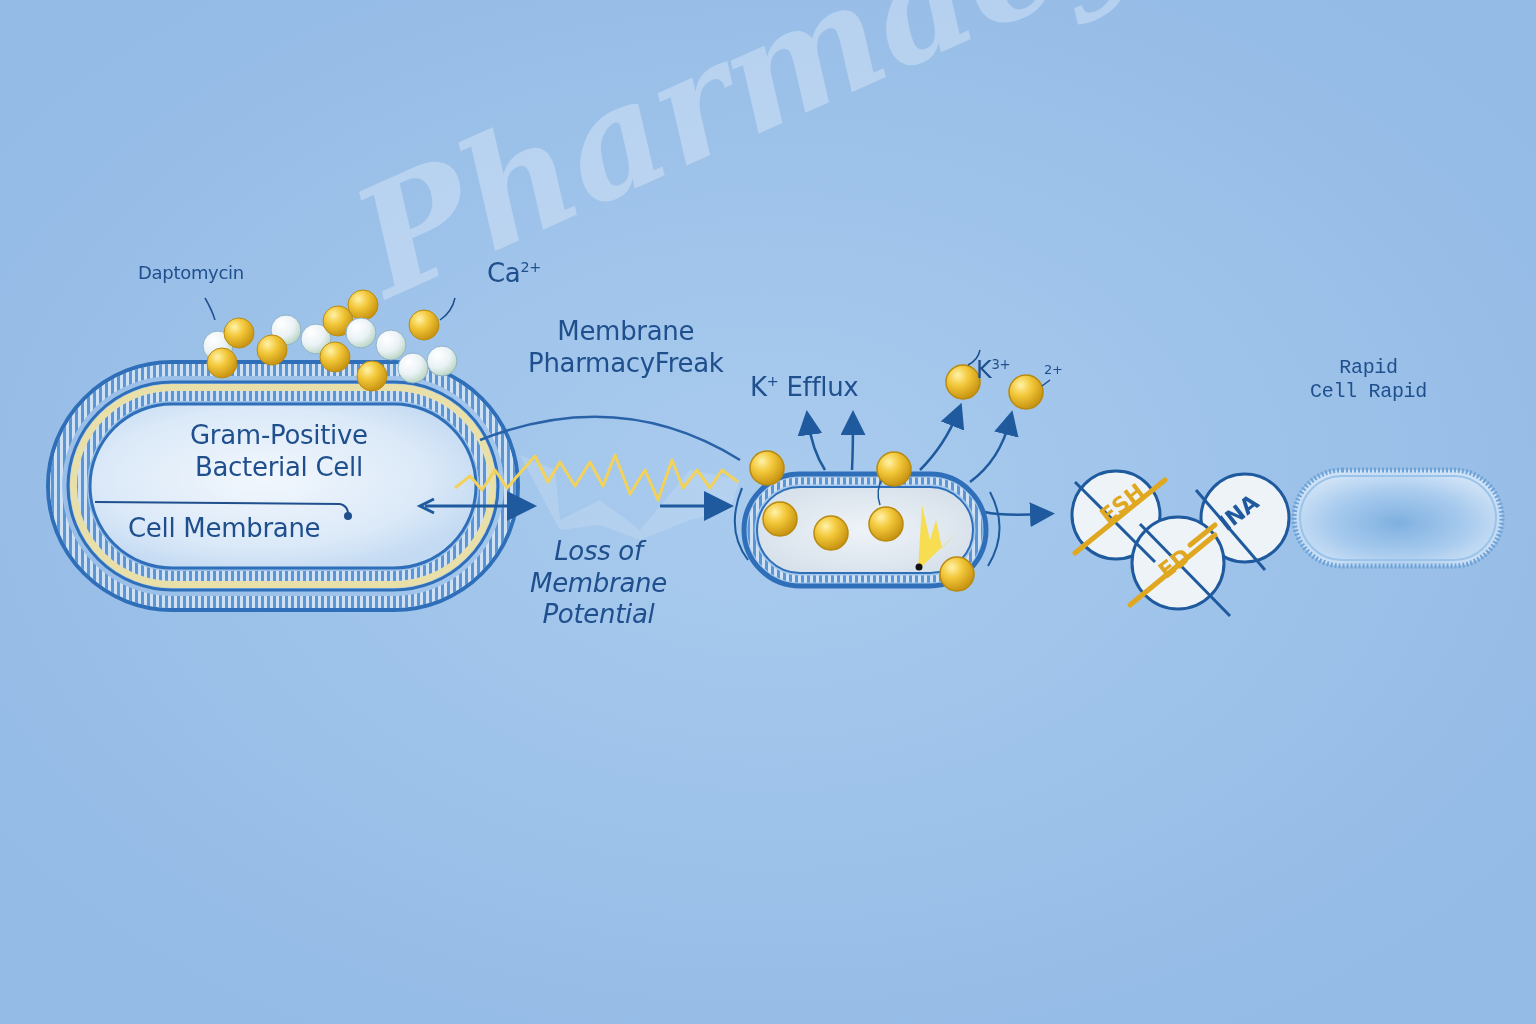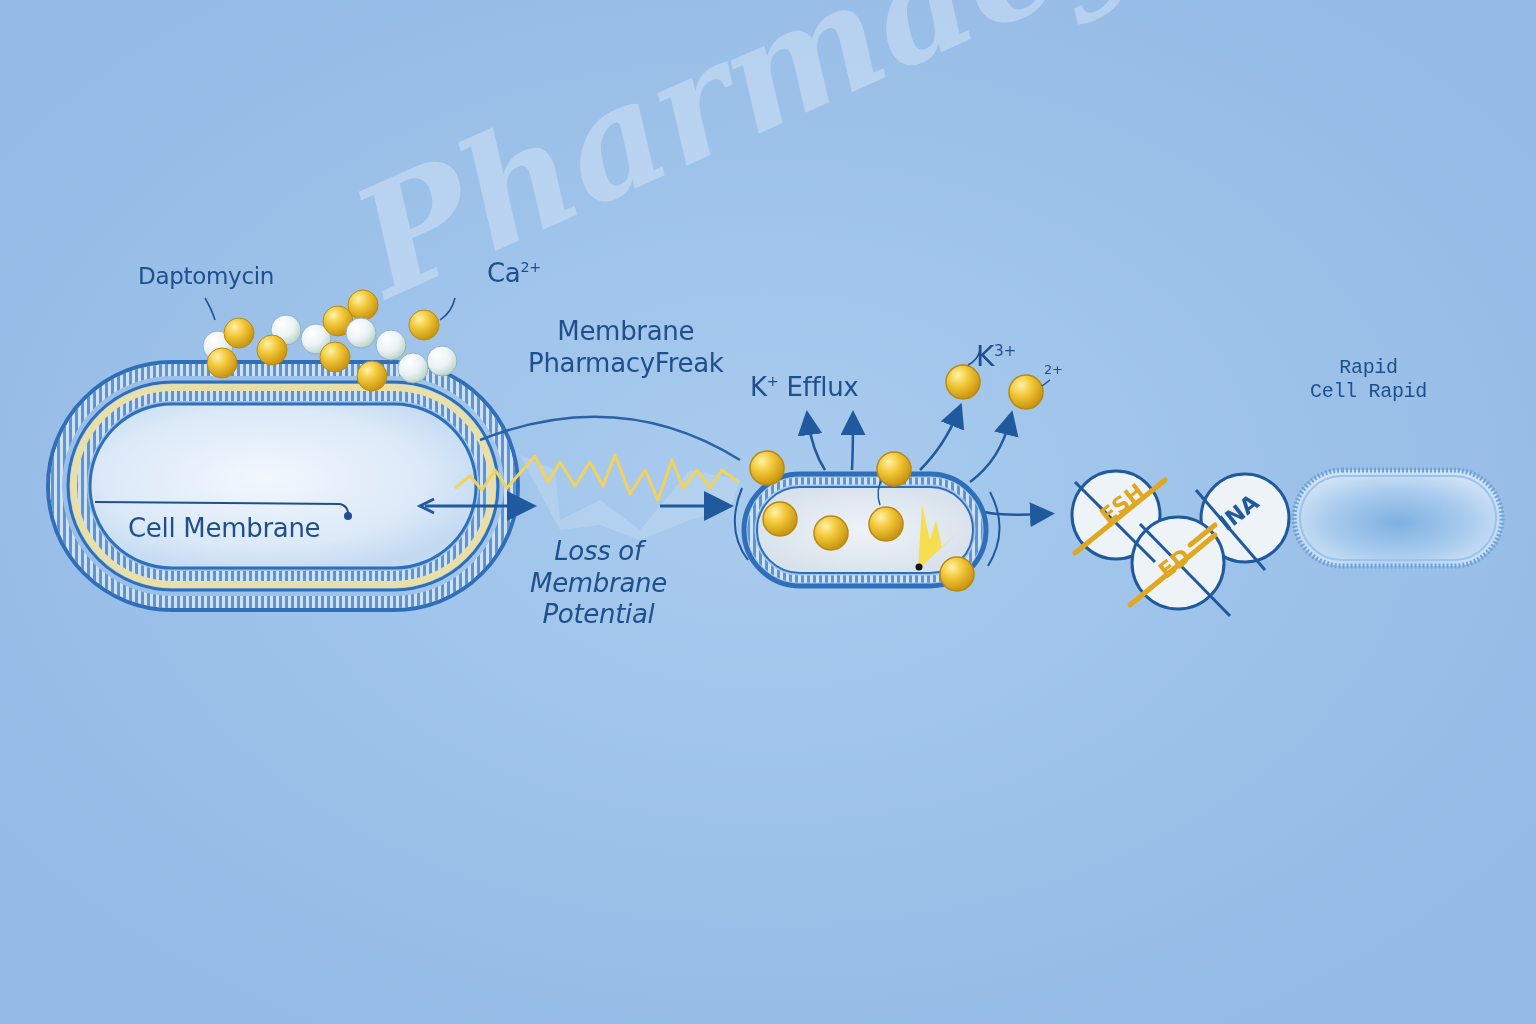--- a/index.html
+++ b/index.html
@@ -161,28 +161,32 @@
     </g>
 
     <g>
       <rect x="1294" y="470" width="208" height="96" rx="48" fill="url(#deadFill)" stroke="#6ea3d8" stroke-width="5" stroke-dasharray="2 2"></rect>
       <rect x="1300" y="476" width="196" height="84" rx="42" fill="none" stroke="#9cc3ea" stroke-width="2"></rect>
     </g>
   </svg>
 
   <div class="watermark">PharmacyFreak</div>
 
-  <div class="lbl" style="left:138px; top:262px; font-size:23px;">
+  <div class="lbl" style="left:138px; top:262px; font-size:18px;">
     <span>Daptomycin</span>
   </div>
 
   <div class="lbl" style="left:452px; top:258px; font-size:26px;margin-left:35px;">
     <span>Ca</span><sup>2+</sup>
   </div>
 
+  <div class="lbl" style="left:190px; top:420px; font-size:26px;">
+    <div>Gram-Positive</div>
+    <div>Bacterial Cell</div>
+  </div>
 
   <div class="lbl" style="left:128px; top:513px; font-size:26px;">
     <span>Cell Membrane</span>
   </div>
 
   <div class="lbl" style="left:528px; top:316px; font-size:26px;">
     <div>Membrane</div>
     <div>PharmacyFreak</div>
   </div>
 
@@ -190,21 +194,21 @@
     <div>Loss of</div>
     <div>Membrane</div>
     <div>Potential</div>
   </div>
 
   <div class="lbl" style="left:750px; top:372px; font-size:26px;">
     <span>K</span><sup>+</sup>
     <span>Efflux</span>
   </div>
 
-  <div class="lbl" style="left:976px; top:340px; font-size:28px;">
+  <div class="lbl" style="left:976px; top:356px; font-size:24px;">
     <span>K</span><sup>3+</sup>
   </div>
 
   <div class="lbl" style="left:1044px; top:362px; font-size:13px;">
     <span>2+</span>
   </div>
 
 
   <div class="lbl" style="left:1218px; top:500px; font-size:22px; font-weight:bold; color:#1f5a9e; transform:rotate(-38deg);">
     <span>INA</span>

